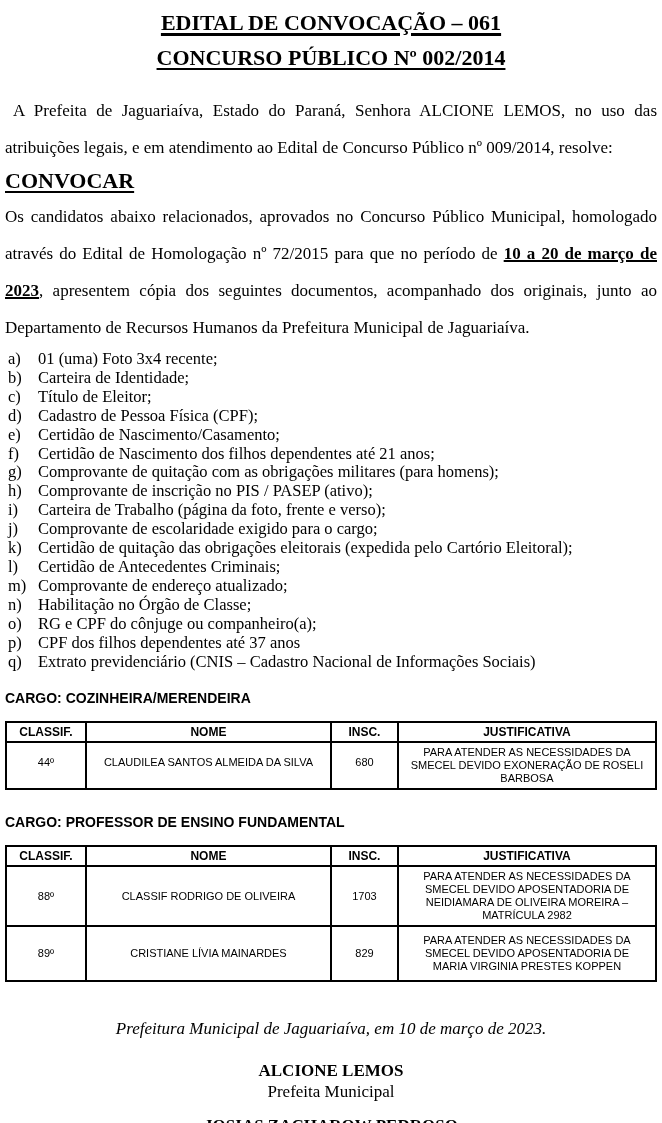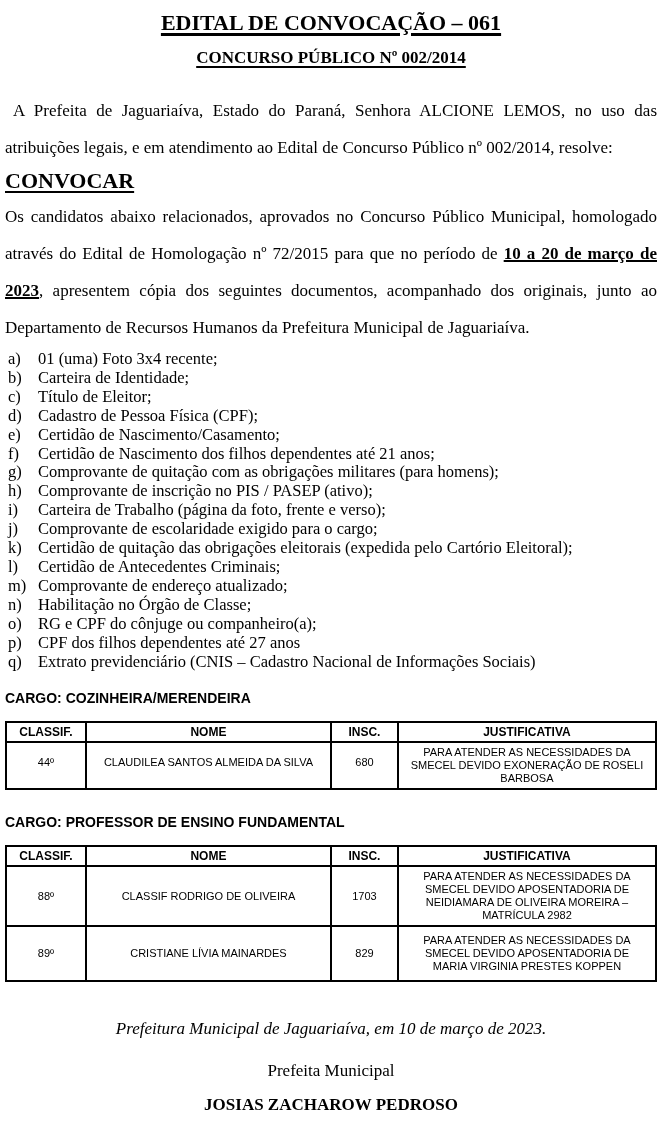--- a/index.html
+++ b/index.html
@@ -17,21 +17,21 @@
     font-weight: bold;
     font-size: 22px;
     line-height: 34px;
     text-decoration: underline;
     text-decoration-thickness: 2.5px;
     text-underline-offset: 3px;
   }
   .subtitle {
     text-align: center;
     font-weight: bold;
-    font-size: 17px;
+    font-size: 22px;
     line-height: 28px;
     margin-top: 4px;
     text-decoration: underline;
     text-decoration-thickness: 2px;
     text-underline-offset: 3px;
   }
   .para {
     font-size: 17px;
     line-height: 37px;
     text-align: justify;
@@ -103,21 +103,21 @@
 </style>
 </head>
 <body>
 
 <div class="page">
 
   <div class="title">EDITAL DE CONVOCAÇÃO – 061</div>
 
   <div class="subtitle">CONCURSO PÚBLICO Nº 002/2014</div>
 
-  <p class="para intro">A Prefeita de Jaguariaíva, Estado do Paraná, Senhora ALCIONE LEMOS, no uso das atribuições legais, e em atendimento ao Edital de Concurso Público nº 002/2014, resolve:</p>
+  <p class="para intro">A Prefeita de Jaguariaíva, Estado do Paraná, Senhora ALCIONE LEMOS, no uso das atribuições legais, e em atendimento ao Edital de Concurso Público nº 009/2014, resolve:</p>
 
   <div class="convocar">CONVOCAR</div>
 
   <p class="para body2"><span>Os candidatos abaixo relacionados, aprovados no Concurso Público Municipal, homologado através do Edital de Homologação nº 72/2015 para que no período de </span><span class="emph">10 a 20 de março de 2023</span><span>, apresentem cópia dos seguintes documentos, acompanhado dos originais, junto ao Departamento de Recursos Humanos da Prefeitura Municipal de Jaguariaíva.</span></p>
 
   <div class="doc-list" id="doc-list">
       <div class="list-item">
         <span class="marker">a)</span>
         <span class="item-text">01 (uma) Foto 3x4 recente;</span>
       </div>
@@ -172,21 +172,21 @@
       <div class="list-item">
         <span class="marker">n)</span>
         <span class="item-text">Habilitação no Órgão de Classe;</span>
       </div>
       <div class="list-item">
         <span class="marker">o)</span>
         <span class="item-text">RG e CPF do cônjuge ou companheiro(a);</span>
       </div>
       <div class="list-item">
         <span class="marker">p)</span>
-        <span class="item-text">CPF dos filhos dependentes até 27 anos</span>
+        <span class="item-text">CPF dos filhos dependentes até 37 anos</span>
       </div>
       <div class="list-item">
         <span class="marker">q)</span>
         <span class="item-text">Extrato previdenciário (CNIS – Cadastro Nacional de Informações Sociais)</span>
       </div>
     </div>
 
   <div id="sections">
       <div class="cargo-section">
         <div class="cargo-heading first">CARGO: COZINHEIRA/MERENDEIRA</div>
@@ -235,20 +235,21 @@
             </tr>
           </tbody>
         </table>
       </div>
     </div>
 
   <div class="footer">
     <p class="footer-date">Prefeitura Municipal de Jaguariaíva, em 10 de março de 2023.</p>
     <div id="signatures">
         <div class="signature-block sig-0">
+          <div class="sig-name">ALCIONE LEMOS</div>
           <div class="sig-role">Prefeita Municipal</div>
         </div>
         <div class="signature-block sig-1">
           <div class="sig-name">JOSIAS ZACHAROW PEDROSO</div>
         </div>
       </div>
   </div>
 
 </div>
 

